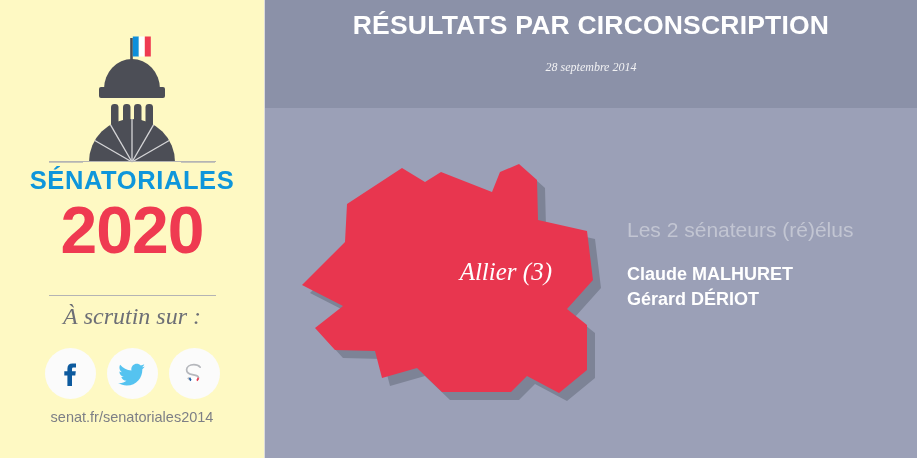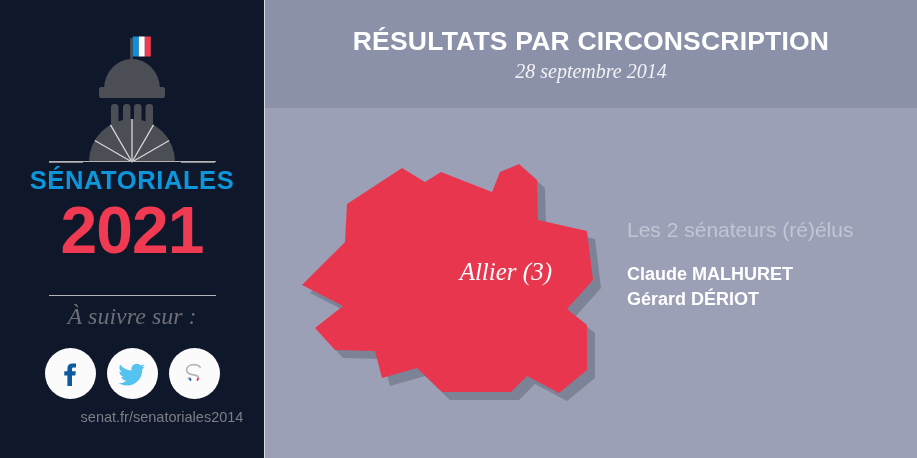--- a/index.html
+++ b/index.html
@@ -18,21 +18,21 @@
     background: #9ba0b7;
   }
 
   
   #left-panel {
     position: absolute;
     left: 0;
     top: 0;
     width: 265px;
     height: 458px;
-    background: #0f172a;
+    background: #fef9c3;
     border-right: 1px solid #dcdcdc;
     box-sizing: border-box;
   }
 
   .emblem {
     position: absolute;
     left: 0;
     top: 14px;
     width: 264px;
     height: 150px;
@@ -105,53 +105,52 @@
   }
 
   .site-url {
     position: absolute;
     left: 0;
     top: 409px;
     width: 264px;
     text-align: center;
     color: #7d7f86;
     font-size: 14.5px;
-    padding-left: 30px;
   }
 
   
   #header-band {
     position: absolute;
     left: 265px;
     top: 0;
     width: 652px;
     height: 108px;
     background: #8b91a8;
   }
   .header-title {
     position: absolute;
     left: 0;
-    top: 26px;
+    top: 10px;
     width: 652px;
     text-align: center;
     color: #ffffff;
     font-size: 26.5px;
     font-weight: bold;
     letter-spacing: 0.2px;
   }
   .header-subtitle {
     position: absolute;
     left: 0;
     top: 60px;
     width: 652px;
     text-align: center;
     color: #f2f2f4;
     font-family: "Liberation Serif", serif;
     font-style: italic;
-    font-size: 20px;
+    font-size: 12px;
   }
 
   #main-area {
     position: absolute;
     left: 265px;
     top: 108px;
     width: 652px;
     height: 350px;
     background: #9ba0b7;
   }
@@ -237,26 +236,26 @@
       </g>
 
       <line x1="49" y1="148" x2="83" y2="148" stroke="#b4b4b4" stroke-width="1.4"></line>
       <line x1="181" y1="148" x2="215" y2="148" stroke="#b4b4b4" stroke-width="1.4"></line>
     </svg>
 
     <div class="rule rule-top"></div>
 
     <div class="brand-block">
       <span class="brand-senatoriales">SÉNATORIALES</span>
-      <span class="brand-year">2021</span>
+      <span class="brand-year">2020</span>
     </div>
 
     <div class="rule rule-mid"></div>
 
-    <div class="follow-label">À suivre sur :</div>
+    <div class="follow-label">À scrutin sur :</div>
 
     <div class="social-row">
       <div class="social-chip">
         <svg width="30" height="30" viewBox="0 0 30 30">
           <path d="M18.4 8.6h2.6V4.6h-3.5c-3.3 0-5.1 1.9-5.1 5.1v2.6H9.3v4.2h3.1V27h4.6V16.5h3.3l0.5-4.2h-3.8V10.2c0-1 0.4-1.6 1.4-1.6z" fill="#0d5a9e"></path>
         </svg>
       </div>
       <div class="social-chip">
         <svg width="32" height="32" viewBox="0 0 32 32">
           <path d="M29 8.4c-1 .45-2.05.75-3.15.9 1.15-.7 2-1.78 2.4-3.08-1.05.63-2.23 1.08-3.48 1.33-1-1.07-2.43-1.74-4-1.74-3.02 0-5.47 2.46-5.47 5.48 0 .43.05.85.14 1.25-4.55-.23-8.58-2.41-11.28-5.72-.47.81-.74 1.75-.74 2.75 0 1.9.97 3.58 2.44 4.56-.9-.03-1.74-.28-2.48-.69v.07c0 2.65 1.89 4.87 4.39 5.37-.46.13-.94.19-1.44.19-.35 0-.7-.03-1.03-.1.7 2.18 2.72 3.76 5.12 3.81-1.88 1.47-4.24 2.35-6.81 2.35-.44 0-.88-.03-1.31-.08 2.43 1.56 5.31 2.47 8.41 2.47 10.09 0 15.61-8.36 15.61-15.61 0-.24-.01-.48-.02-.71 1.07-.78 2-1.74 2.73-2.85z" fill="#55c3f0"></path>

